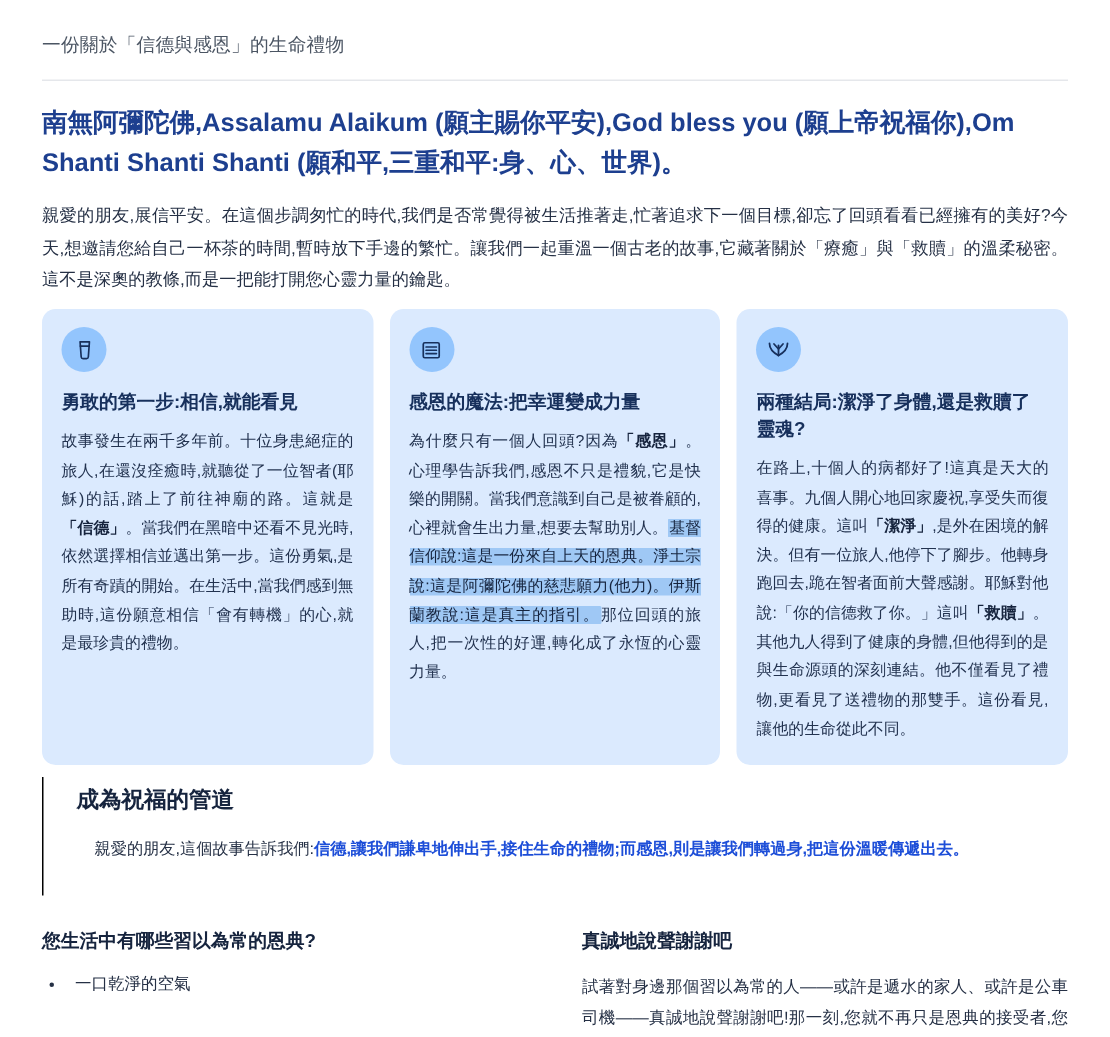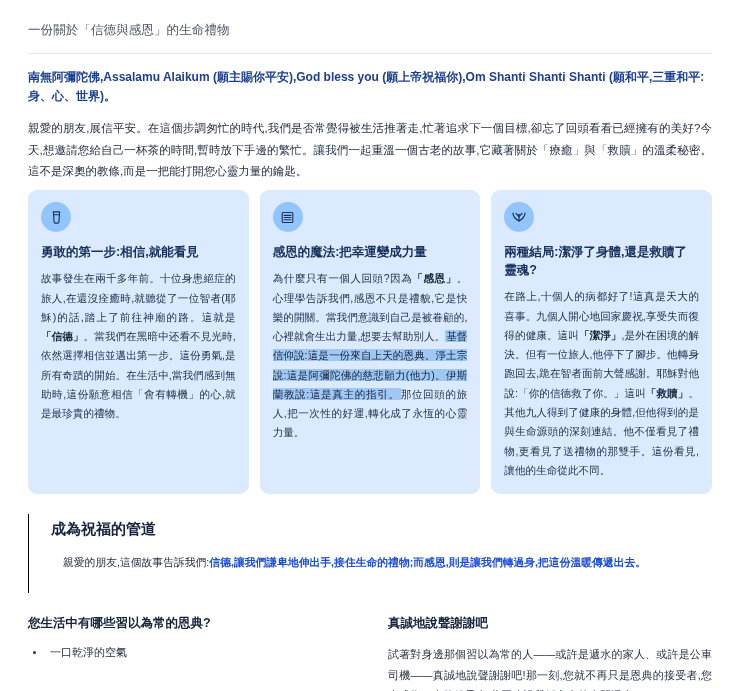--- a/index.html
+++ b/index.html
@@ -36,39 +36,39 @@
     color: #4b5563;
     margin: 0 0 14px 0;
     letter-spacing: 0.1px;
   }
   .divider {
     border: 0;
     border-top: 1px solid #e5e7eb;
     margin: 0 0 14px 0;
   }
   .greeting-line {
-    font-size: 12px;
+    font-size: 17px;
     font-weight: bold;
     color: #1d3f8f;
     line-height: 1.6;
     margin: 0 0 12px 0;
   }
   .lead-para {
     font-size: 11.5px;
     line-height: 1.85;
     color: #253045;
     margin: 0 0 8px 0;
     text-align: justify;
   }
 
   
   .cards {
     display: flex;
     gap: 11px;
-    margin-bottom: 20px;
+    margin-bottom: 8px;
     border-radius: 23px;
   }
   .card {
     flex: 1 1 0;
     background: #dbeafe;
     border-radius: 9px;
     padding: 12px 13px 14px 13px;
     box-sizing: border-box;
     min-height: 234px;
   }

